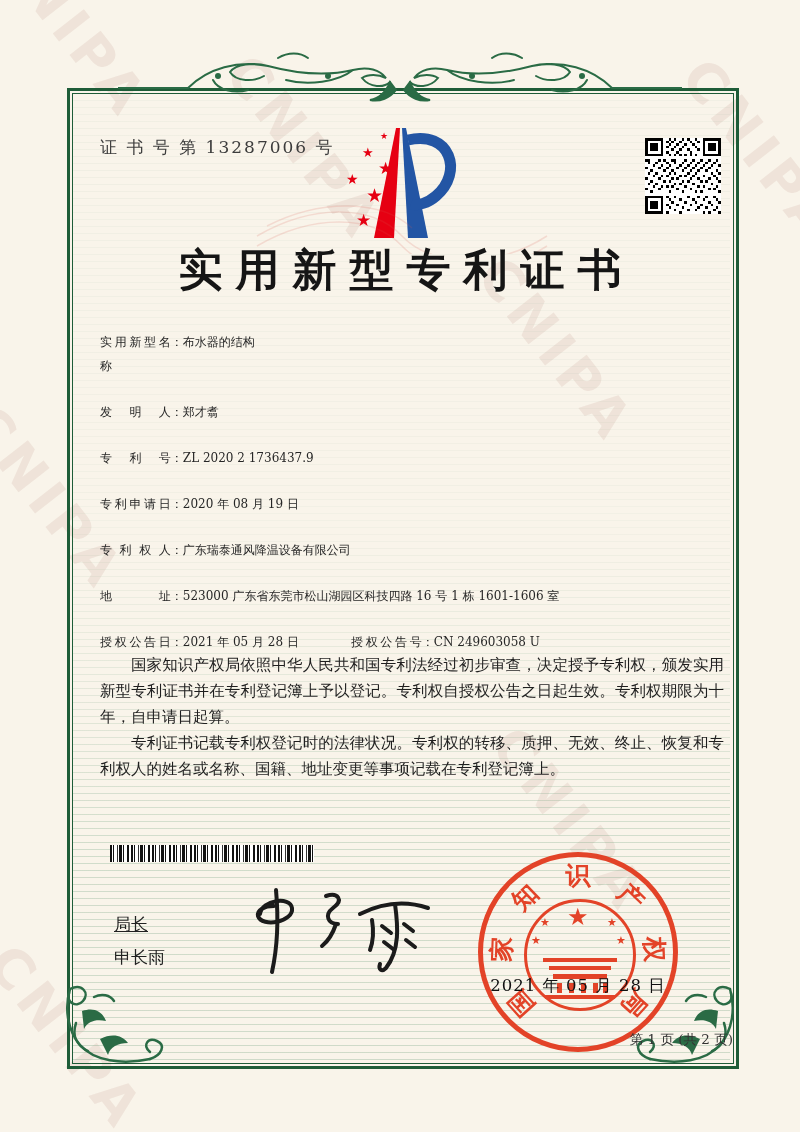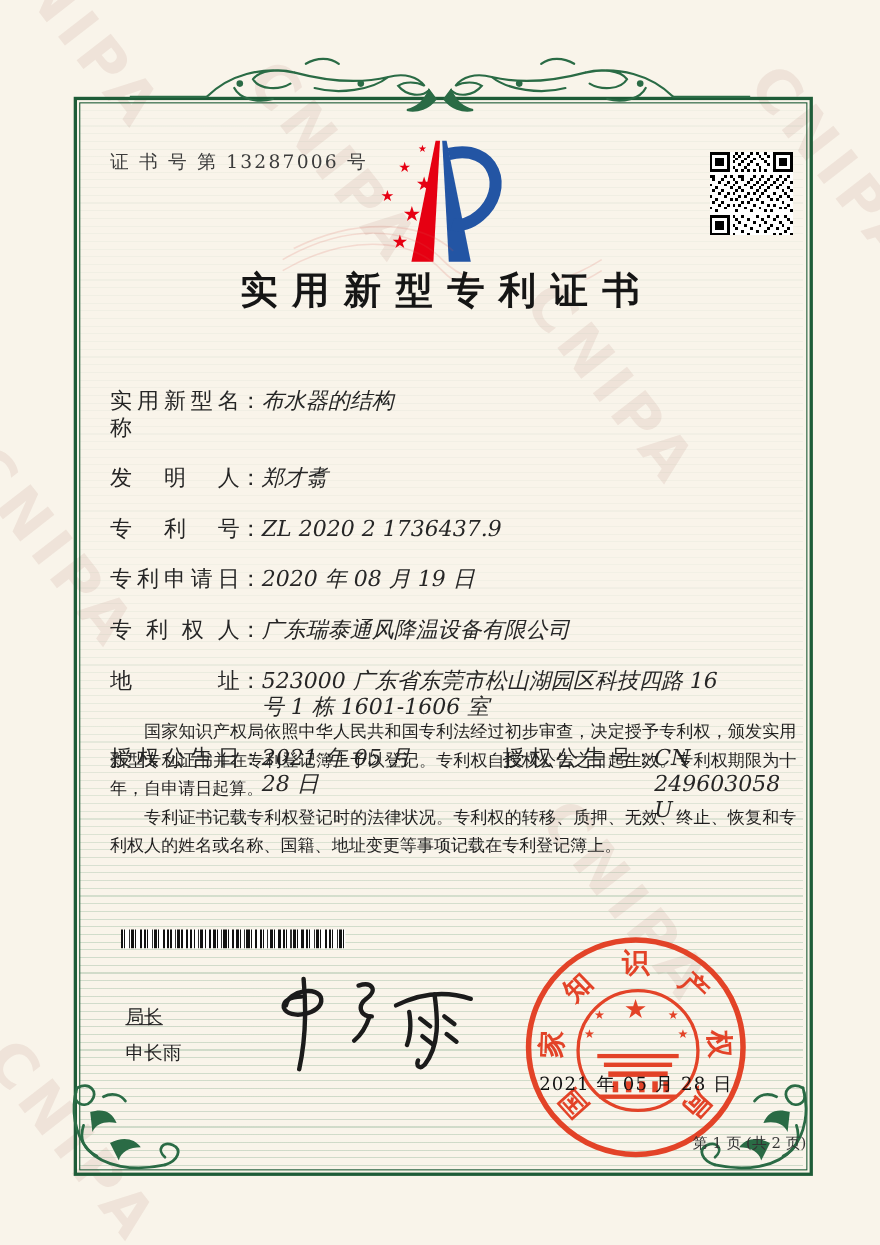--- a/index.html
+++ b/index.html
@@ -59,35 +59,35 @@
   .qr{position:absolute;left:645px;top:138px;width:76px;height:76px;}
   .logo{position:absolute;left:332px;top:124px;width:136px;height:118px;}
   .logo .star{
     position:absolute;color:#e60012;line-height:1;
     font-family:"DejaVu Sans",sans-serif;
   }
   .red-guilloche{position:absolute;left:252px;top:194px;opacity:.55;}
   .doc-title{
     position:absolute;left:67px;top:241px;width:666px;
     text-align:center;text-indent:13px;
-    font-size:34px;font-weight:bold;letter-spacing:13px;color:#151515;
+    font-size:44px;font-weight:bold;letter-spacing:13px;color:#151515;
   }
 
   
   .fields{
     position:absolute;left:100px;top:330px;width:628px;
-    font-size:20px;line-height:24px;color:#262626;margin-top:22px;
+    font-size:12px;line-height:24px;color:#262626;
   }
   .row{display:flex;margin-bottom:22px;align-items:flex-start;}
   .lab{
     flex:0 0 5.9em;display:inline-block;
     text-align:justify;text-align-last:justify;
   }
   .colon{flex:0 0 auto;}
-  .val{flex:0 1 auto;font-style:italic;}
+  .val{flex:0 1 auto;}
   .val-address{max-width:440px;}
   .pair2{display:flex;margin-left:52px;}
 
   
   .body-text{
     position:absolute;left:100px;top:652px;width:624px;
     font-size:15.5px;line-height:26px;color:#1f1f1f;text-align:justify;
   }
   .body-text p{margin:0;text-indent:2em;}
 

